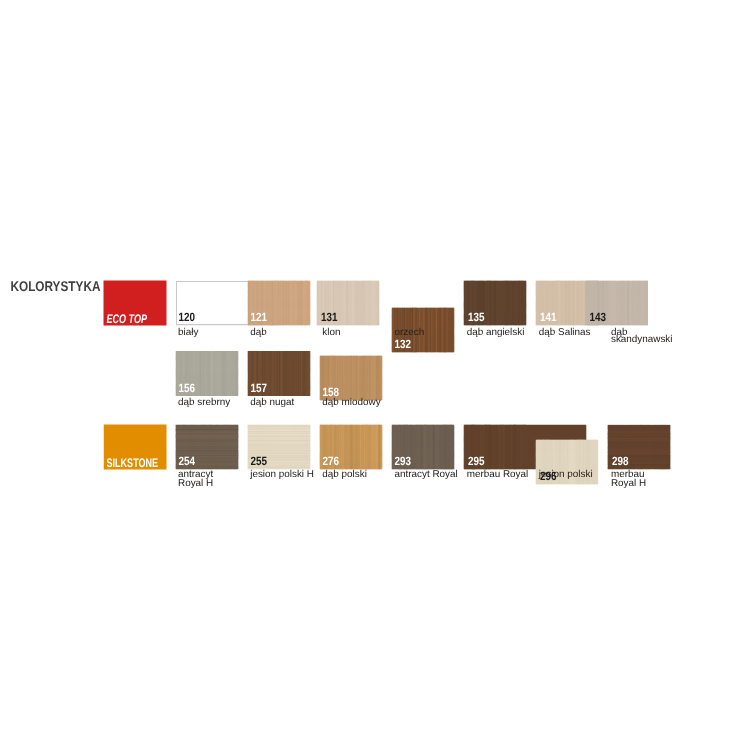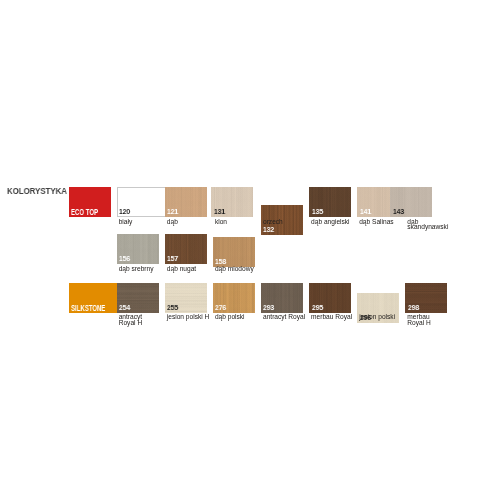--- a/index.html
+++ b/index.html
@@ -32,21 +32,21 @@
 
   .lab{position:absolute;font-size:6.6px;color:#23201e;line-height:5.5px;
        white-space:nowrap;-webkit-font-smoothing:auto;}
 </style>
 </head>
 <body>
 
 <div class="page">
   <div class="title">KOLORYSTYKA</div>
   <div id="board">
-      <div class="brandblk" style="left: 69px; top: 187.2px; background: rgb(209, 30, 30);">
+      <div class="brandblk" style="left: 69px; top: 187.2px; background: rgb(209, 30, 30); font-style: italic;">
         <div class="bl">ECO TOP</div>
       </div>
       <div class="sw" style="left: 116.6px; top: 187.2px; padding-left: 24px;">
         <div class="tex" style="background: rgb(255, 255, 255); box-shadow: rgb(201, 201, 201) 0px 0px 0px 1px inset;"></div>
         <div class="num d">120</div>
       </div>
       <div class="lab" style="left: 118.7px; top: 218.9px;">biały</div>
       <div class="sw" style="left: 164.7px; top: 187.2px;">
         <div class="tex" style="background: linear-gradient(90deg, rgba(197, 159, 122, 0) 0px, rgba(197, 159, 122, 0.663) 0.8px, rgba(197, 159, 122, 0) 1.6px, rgba(208, 168, 129, 0) 1.6px, rgba(208, 168, 129, 0.65) 2.65px, rgba(208, 168, 129, 0) 3.7px, rgba(204, 164, 126, 0) 3.7px, rgba(204, 164, 126, 0.647) 4.71px, rgba(204, 164, 126, 0) 5.72px, rgba(200, 161, 124, 0) 5.72px, rgba(200, 161, 124, 0.514) 6.71px, rgba(200, 161, 124, 0) 7.71px, rgba(206, 166, 128, 0) 7.71px, rgba(206, 166, 128, 0.345) 8.34px, rgba(206, 166, 128, 0) 8.96px, rgba(204, 164, 127, 0) 8.96px, rgba(204, 164, 127, 0.72) 9.58px, rgba(204, 164, 127, 0) 10.21px, rgba(208, 168, 129, 0) 10.21px, rgba(208, 168, 129, 0.557) 11.26px, rgba(208, 168, 129, 0) 12.32px, rgba(201, 162, 125, 0) 12.32px, rgba(201, 162, 125, 0.475) 13.18px, rgba(201, 162, 125, 0) 14.05px, rgba(204, 164, 126, 0) 14.05px, rgba(204, 164, 126, 0.482) 14.94px, rgba(204, 164, 126, 0) 15.84px, rgba(196, 158, 122, 0) 15.84px, rgba(196, 158, 122, 0.71) 16.53px, rgba(196, 158, 122, 0) 17.22px, rgba(206, 166, 128, 0) 17.22px, rgba(206, 166, 128, 0.66) 17.69px, rgba(206, 166, 128, 0) 18.16px, rgba(206, 166, 128, 0) 18.16px, rgba(206, 166, 128, 0.73) 19.16px, rgba(206, 166, 128, 0) 20.16px, rgba(201, 162, 125, 0) 20.16px, rgba(201, 162, 125, 0.675) 20.8px, rgba(201, 162, 125, 0) 21.44px, rgba(204, 164, 126, 0) 21.44px, rgba(204, 164, 126, 0.79) 22.42px, rgba(204, 164, 126, 0) 23.4px, rgba(197, 158, 122, 0) 23.4px, rgba(197, 158, 122, 0.76) 24.02px, rgba(197, 158, 122, 0) 24.64px, rgba(197, 159, 122, 0) 24.64px, rgba(197, 159, 122, 0.61) 25.68px, rgba(197, 159, 122, 0) 26.73px, rgba(204, 164, 126, 0) 26.73px, rgba(204, 164, 126, 0.25) 27.49px, rgba(204, 164, 126, 0) 28.24px, rgba(212, 171, 131, 0) 28.24px, rgba(212, 171, 131, 0.71) 28.66px, rgba(212, 171, 131, 0) 29.08px, rgba(209, 168, 129, 0) 29.08px, rgba(209, 168, 129, 0.796) 29.55px, rgba(209, 168, 129, 0) 30.01px, rgba(200, 161, 124, 0) 30.01px, rgba(200, 161, 124, 0.54) 30.57px, rgba(200, 161, 124, 0) 31.12px, rgba(208, 167, 129, 0) 31.12px, rgba(208, 167, 129, 0.518) 32.15px, rgba(208, 167, 129, 0) 33.18px, rgba(194, 156, 120, 0) 33.18px, rgba(194, 156, 120, 0.41) 34.02px, rgba(194, 156, 120, 0) 34.85px, rgba(201, 162, 125, 0) 34.85px, rgba(201, 162, 125, 0.753) 35.94px, rgba(201, 162, 125, 0) 37.03px, rgba(216, 174, 134, 0) 37.03px, rgba(216, 174, 134, 0.447) 37.66px, rgba(216, 174, 134, 0) 38.29px, rgba(211, 170, 131, 0) 38.29px, rgba(211, 170, 131, 0.675) 39.16px, rgba(211, 170, 131, 0) 40.02px, rgba(207, 167, 128, 0) 40.02px, rgba(207, 167, 128, 0.243) 40.95px, rgba(207, 167, 128, 0) 41.88px, rgba(199, 160, 123, 0) 41.88px, rgba(199, 160, 123, 0.518) 41.94px, rgba(199, 160, 123, 0) 42px), linear-gradient(90deg, rgba(199, 160, 123, 0) 0px, rgba(199, 160, 123, 0.627) 2.75px, rgba(199, 160, 123, 0) 5.5px, rgba(197, 159, 122, 0) 5.5px, rgba(197, 159, 122, 0.424) 6.72px, rgba(197, 159, 122, 0) 7.94px, rgba(194, 156, 120, 0) 7.94px, rgba(194, 156, 120, 0.545) 9.56px, rgba(194, 156, 120, 0) 11.17px, rgba(205, 165, 127, 0) 11.17px, rgba(205, 165, 127, 0.537) 13.73px, rgba(205, 165, 127, 0) 16.28px, rgba(205, 165, 127, 0) 16.28px, rgba(205, 165, 127, 0.48) 18.99px, rgba(205, 165, 127, 0) 21.7px, rgba(209, 168, 129, 0) 21.7px, rgba(209, 168, 129, 0.36) 24.24px, rgba(209, 168, 129, 0) 26.78px, rgba(192, 154, 119, 0) 26.78px, rgba(192, 154, 119, 0.25) 28px, rgba(192, 154, 119, 0) 29.22px, rgba(211, 170, 131, 0) 29.22px, rgba(211, 170, 131, 0.435) 31.62px, rgba(211, 170, 131, 0) 34.02px, rgba(191, 154, 118, 0) 34.02px, rgba(191, 154, 118, 0.24) 35.7px, rgba(191, 154, 118, 0) 37.38px, rgba(203, 163, 126, 0) 37.38px, rgba(203, 163, 126, 0.608) 39.32px, rgba(203, 163, 126, 0) 41.26px, rgba(210, 169, 130, 0) 41.26px, rgba(210, 169, 130, 0.33) 41.63px, rgba(210, 169, 130, 0) 42px), linear-gradient(90deg, rgba(206, 166, 128, 0) 0px, rgba(206, 166, 128, 0.33) 5.74px, rgba(206, 166, 128, 0) 11.48px, rgba(202, 163, 125, 0) 11.48px, rgba(202, 163, 125, 0.49) 18.28px, rgba(202, 163, 125, 0) 25.08px, rgba(207, 166, 128, 0) 25.08px, rgba(207, 166, 128, 0.31) 29.85px, rgba(207, 166, 128, 0) 34.62px, rgba(209, 168, 130, 0) 34.62px, rgba(209, 168, 130, 0.216) 38.31px, rgba(209, 168, 130, 0) 42px), linear-gradient(rgba(203, 163, 126, 0) 0px, rgba(203, 163, 126, 0.427) 2.63px, rgba(203, 163, 126, 0) 5.26px, rgba(205, 165, 127, 0) 5.26px, rgba(205, 165, 127, 0.416) 7.62px, rgba(205, 165, 127, 0) 9.99px, rgba(208, 167, 129, 0) 9.99px, rgba(208, 167, 129, 0.49) 12.27px, rgba(208, 167, 129, 0) 14.55px, rgba(205, 165, 127, 0) 14.55px, rgba(205, 165, 127, 0.17) 16.75px, rgba(205, 165, 127, 0) 18.96px, rgba(209, 168, 130, 0) 18.96px, rgba(209, 168, 130, 0.373) 20.53px, rgba(209, 168, 130, 0) 22.11px, rgba(201, 162, 125, 0) 22.11px, rgba(201, 162, 125, 0.384) 26.05px, rgba(201, 162, 125, 0) 30px), linear-gradient(rgba(208, 167, 129, 0) 0px, rgba(208, 167, 129, 0.153) 4.65px, rgba(208, 167, 129, 0) 9.31px, rgba(201, 161, 124, 0) 9.31px, rgba(201, 161, 124, 0.447) 16.06px, rgba(201, 161, 124, 0) 22.82px, rgba(201, 161, 124, 0) 22.82px, rgba(201, 161, 124, 0.17) 26.41px, rgba(201, 161, 124, 0) 30px), linear-gradient(rgb(205, 165, 127), rgb(205, 165, 127));"></div>
         <div class="num w">121</div>
@@ -88,21 +88,21 @@
       <div class="sw" style="left: 164.7px; top: 234.2px;">
         <div class="tex" style="background: linear-gradient(90deg, rgba(106, 72, 46, 0) 0px, rgba(106, 72, 46, 0.39) 1.02px, rgba(106, 72, 46, 0) 2.05px, rgba(102, 69, 44, 0) 2.05px, rgba(102, 69, 44, 0.745) 3.09px, rgba(102, 69, 44, 0) 4.13px, rgba(125, 84, 54, 0) 4.13px, rgba(125, 84, 54, 0.745) 4.95px, rgba(125, 84, 54, 0) 5.77px, rgba(97, 66, 42, 0) 5.77px, rgba(97, 66, 42, 0.475) 6.67px, rgba(97, 66, 42, 0) 7.56px, rgba(115, 78, 50, 0) 7.56px, rgba(115, 78, 50, 0.384) 8.39px, rgba(115, 78, 50, 0) 9.22px, rgba(100, 67, 43, 0) 9.22px, rgba(100, 67, 43, 0.725) 9.93px, rgba(100, 67, 43, 0) 10.64px, rgba(98, 66, 42, 0) 10.64px, rgba(98, 66, 42, 0.365) 11.19px, rgba(98, 66, 42, 0) 11.73px, rgba(105, 71, 45, 0) 11.73px, rgba(105, 71, 45, 0.65) 12.16px, rgba(105, 71, 45, 0) 12.58px, rgba(99, 67, 43, 0) 12.58px, rgba(99, 67, 43, 0.275) 13.41px, rgba(99, 67, 43, 0) 14.23px, rgba(98, 67, 43, 0) 14.23px, rgba(98, 67, 43, 0.306) 15.32px, rgba(98, 67, 43, 0) 16.42px, rgba(116, 78, 50, 0) 16.42px, rgba(116, 78, 50, 0.576) 17.48px, rgba(116, 78, 50, 0) 18.54px, rgba(106, 71, 46, 0) 18.54px, rgba(106, 71, 46, 0.35) 19.05px, rgba(106, 71, 46, 0) 19.57px, rgba(99, 67, 43, 0) 19.57px, rgba(99, 67, 43, 0.682) 20.13px, rgba(99, 67, 43, 0) 20.7px, rgba(99, 67, 43, 0) 20.7px, rgba(99, 67, 43, 0.784) 21.31px, rgba(99, 67, 43, 0) 21.91px, rgba(126, 85, 54, 0) 21.91px, rgba(126, 85, 54, 0.624) 22.73px, rgba(126, 85, 54, 0) 23.55px, rgba(102, 69, 44, 0) 23.55px, rgba(102, 69, 44, 0.737) 24.19px, rgba(102, 69, 44, 0) 24.82px, rgba(105, 71, 45, 0) 24.82px, rgba(105, 71, 45, 0.61) 25.84px, rgba(105, 71, 45, 0) 26.86px, rgba(106, 72, 46, 0) 26.86px, rgba(106, 72, 46, 0.514) 27.7px, rgba(106, 72, 46, 0) 28.54px, rgba(101, 68, 44, 0) 28.54px, rgba(101, 68, 44, 0.34) 29.49px, rgba(101, 68, 44, 0) 30.43px, rgba(109, 74, 47, 0) 30.43px, rgba(109, 74, 47, 0.66) 31.16px, rgba(109, 74, 47, 0) 31.89px, rgba(108, 73, 47, 0) 31.89px, rgba(108, 73, 47, 0.392) 32.35px, rgba(108, 73, 47, 0) 32.81px, rgba(106, 71, 46, 0) 32.81px, rgba(106, 71, 46, 0.557) 33.59px, rgba(106, 71, 46, 0) 34.37px, rgba(118, 80, 51, 0) 34.37px, rgba(118, 80, 51, 0.51) 34.84px, rgba(118, 80, 51, 0) 35.31px, rgba(122, 82, 53, 0) 35.31px, rgba(122, 82, 53, 0.706) 36.07px, rgba(122, 82, 53, 0) 36.82px, rgba(101, 68, 44, 0) 36.82px, rgba(101, 68, 44, 0.69) 37.84px, rgba(101, 68, 44, 0) 38.87px, rgba(117, 79, 51, 0) 38.87px, rgba(117, 79, 51, 0.353) 39.78px, rgba(117, 79, 51, 0) 40.68px, rgba(119, 80, 51, 0) 40.68px, rgba(119, 80, 51, 0.396) 41.34px, rgba(119, 80, 51, 0) 42px), linear-gradient(90deg, rgba(115, 78, 50, 0) 0px, rgba(115, 78, 50, 0.596) 2.55px, rgba(115, 78, 50, 0) 5.11px, rgba(119, 80, 52, 0) 5.11px, rgba(119, 80, 52, 0.576) 7.85px, rgba(119, 80, 52, 0) 10.6px, rgba(120, 81, 52, 0) 10.6px, rgba(120, 81, 52, 0.21) 13.05px, rgba(120, 81, 52, 0) 15.5px, rgba(121, 82, 52, 0) 15.5px, rgba(121, 82, 52, 0.54) 16.66px, rgba(121, 82, 52, 0) 17.82px, rgba(119, 80, 51, 0) 17.82px, rgba(119, 80, 51, 0.36) 20.7px, rgba(119, 80, 51, 0) 23.58px, rgba(103, 70, 45, 0) 23.58px, rgba(103, 70, 45, 0.337) 24.69px, rgba(103, 70, 45, 0) 25.8px, rgba(104, 70, 45, 0) 25.8px, rgba(104, 70, 45, 0.286) 27.47px, rgba(104, 70, 45, 0) 29.14px, rgba(105, 71, 45, 0) 29.14px, rgba(105, 71, 45, 0.537) 30.71px, rgba(105, 71, 45, 0) 32.28px, rgba(106, 72, 46, 0) 32.28px, rgba(106, 72, 46, 0.333) 34.49px, rgba(106, 72, 46, 0) 36.69px, rgba(108, 73, 47, 0) 36.69px, rgba(108, 73, 47, 0.24) 38.78px, rgba(108, 73, 47, 0) 40.87px, rgba(122, 82, 53, 0) 40.87px, rgba(122, 82, 53, 0.255) 41.44px, rgba(122, 82, 53, 0) 42px), linear-gradient(90deg, rgba(105, 71, 45, 0) 0px, rgba(105, 71, 45, 0.51) 6.47px, rgba(105, 71, 45, 0) 12.94px, rgba(106, 71, 46, 0) 12.94px, rgba(106, 71, 46, 0.608) 16.68px, rgba(106, 71, 46, 0) 20.42px, rgba(105, 71, 45, 0) 20.42px, rgba(105, 71, 45, 0.424) 25.46px, rgba(105, 71, 45, 0) 30.5px, rgba(105, 71, 45, 0) 30.5px, rgba(105, 71, 45, 0.61) 35.88px, rgba(105, 71, 45, 0) 41.26px, rgba(118, 79, 51, 0) 41.26px, rgba(118, 79, 51, 0.52) 41.63px, rgba(118, 79, 51, 0) 42px), linear-gradient(rgba(110, 75, 48, 0) 0px, rgba(110, 75, 48, 0.416) 2.98px, rgba(110, 75, 48, 0) 5.96px, rgba(114, 77, 49, 0) 5.96px, rgba(114, 77, 49, 0.192) 8.08px, rgba(114, 77, 49, 0) 10.2px, rgba(112, 76, 49, 0) 10.2px, rgba(112, 76, 49, 0.38) 12.5px, rgba(112, 76, 49, 0) 14.81px, rgba(114, 77, 49, 0) 14.81px, rgba(114, 77, 49, 0.157) 18.6px, rgba(114, 77, 49, 0) 22.4px, rgba(108, 73, 47, 0) 22.4px, rgba(108, 73, 47, 0.286) 24.75px, rgba(108, 73, 47, 0) 27.09px, rgba(107, 73, 46, 0) 27.09px, rgba(107, 73, 46, 0.23) 28.55px, rgba(107, 73, 46, 0) 30px), linear-gradient(rgba(109, 74, 47, 0) 0px, rgba(109, 74, 47, 0.286) 8.41px, rgba(109, 74, 47, 0) 16.81px, rgba(114, 77, 49, 0) 16.81px, rgba(114, 77, 49, 0.467) 23.41px, rgba(114, 77, 49, 0) 30px), linear-gradient(rgb(111, 75, 48), rgb(111, 75, 48));"></div>
         <div class="num w">157</div>
       </div>
       <div class="lab" style="left: 166.8px; top: 265.9px;">dąb nugat</div>
       <div class="sw" style="left: 212.8px; top: 237px;">
         <div class="tex" style="background: linear-gradient(90deg, rgba(189, 145, 97, 0) 0px, rgba(189, 145, 97, 0.31) 0.46px, rgba(189, 145, 97, 0) 0.92px, rgba(181, 138, 93, 0) 0.92px, rgba(181, 138, 93, 0.506) 1.44px, rgba(181, 138, 93, 0) 1.96px, rgba(173, 132, 89, 0) 1.96px, rgba(173, 132, 89, 0.243) 2.75px, rgba(173, 132, 89, 0) 3.54px, rgba(185, 141, 95, 0) 3.54px, rgba(185, 141, 95, 0.73) 4.34px, rgba(185, 141, 95, 0) 5.13px, rgba(173, 132, 89, 0) 5.13px, rgba(173, 132, 89, 0.29) 5.86px, rgba(173, 132, 89, 0) 6.59px, rgba(198, 152, 102, 0) 6.59px, rgba(198, 152, 102, 0.737) 7.26px, rgba(198, 152, 102, 0) 7.93px, rgba(198, 151, 102, 0) 7.93px, rgba(198, 151, 102, 0.306) 8.5px, rgba(198, 151, 102, 0) 9.07px, rgba(179, 137, 92, 0) 9.07px, rgba(179, 137, 92, 0.435) 9.96px, rgba(179, 137, 92, 0) 10.85px, rgba(195, 149, 100, 0) 10.85px, rgba(195, 149, 100, 0.53) 11.43px, rgba(195, 149, 100, 0) 12.01px, rgba(198, 152, 102, 0) 12.01px, rgba(198, 152, 102, 0.325) 12.45px, rgba(198, 152, 102, 0) 12.9px, rgba(193, 148, 99, 0) 12.9px, rgba(193, 148, 99, 0.64) 13.52px, rgba(193, 148, 99, 0) 14.15px, rgba(196, 150, 100, 0) 14.15px, rgba(196, 150, 100, 0.46) 14.75px, rgba(196, 150, 100, 0) 15.34px, rgba(195, 149, 100, 0) 15.34px, rgba(195, 149, 100, 0.59) 16.12px, rgba(195, 149, 100, 0) 16.91px, rgba(180, 138, 92, 0) 16.91px, rgba(180, 138, 92, 0.447) 17.52px, rgba(180, 138, 92, 0) 18.13px, rgba(178, 136, 91, 0) 18.13px, rgba(178, 136, 91, 0.33) 19.18px, rgba(178, 136, 91, 0) 20.24px, rgba(173, 132, 89, 0) 20.24px, rgba(173, 132, 89, 0.655) 21.12px, rgba(173, 132, 89, 0) 22px, rgba(184, 140, 94, 0) 22px, rgba(184, 140, 94, 0.643) 22.63px, rgba(184, 140, 94, 0) 23.26px, rgba(187, 143, 96, 0) 23.26px, rgba(187, 143, 96, 0.443) 23.81px, rgba(187, 143, 96, 0) 24.36px, rgba(172, 132, 88, 0) 24.36px, rgba(172, 132, 88, 0.79) 24.78px, rgba(172, 132, 88, 0) 25.2px, rgba(197, 151, 101, 0) 25.2px, rgba(197, 151, 101, 0.404) 25.94px, rgba(197, 151, 101, 0) 26.68px, rgba(184, 141, 94, 0) 26.68px, rgba(184, 141, 94, 0.286) 27.57px, rgba(184, 141, 94, 0) 28.45px, rgba(177, 136, 91, 0) 28.45px, rgba(177, 136, 91, 0.286) 29.35px, rgba(177, 136, 91, 0) 30.25px, rgba(186, 142, 96, 0) 30.25px, rgba(186, 142, 96, 0.67) 30.94px, rgba(186, 142, 96, 0) 31.62px, rgba(181, 138, 93, 0) 31.62px, rgba(181, 138, 93, 0.467) 32.15px, rgba(181, 138, 93, 0) 32.68px, rgba(180, 137, 92, 0) 32.68px, rgba(180, 137, 92, 0.714) 33.48px, rgba(180, 137, 92, 0) 34.27px, rgba(199, 152, 102, 0) 34.27px, rgba(199, 152, 102, 0.318) 35.09px, rgba(199, 152, 102, 0) 35.9px, rgba(201, 154, 103, 0) 35.9px, rgba(201, 154, 103, 0.655) 36.88px, rgba(201, 154, 103, 0) 37.86px, rgba(175, 134, 90, 0) 37.86px, rgba(175, 134, 90, 0.357) 38.52px, rgba(175, 134, 90, 0) 39.18px, rgba(187, 143, 96, 0) 39.18px, rgba(187, 143, 96, 0.584) 40.24px, rgba(187, 143, 96, 0) 41.3px, rgba(192, 147, 99, 0) 41.3px, rgba(192, 147, 99, 0.247) 41.65px, rgba(192, 147, 99, 0) 42px), linear-gradient(90deg, rgba(177, 135, 91, 0) 0px, rgba(177, 135, 91, 0.616) 2.03px, rgba(177, 135, 91, 0) 4.07px, rgba(188, 144, 97, 0) 4.07px, rgba(188, 144, 97, 0.22) 5.22px, rgba(188, 144, 97, 0) 6.37px, rgba(188, 144, 97, 0) 6.37px, rgba(188, 144, 97, 0.663) 9.21px, rgba(188, 144, 97, 0) 12.05px, rgba(181, 139, 93, 0) 12.05px, rgba(181, 139, 93, 0.56) 14.55px, rgba(181, 139, 93, 0) 17.06px, rgba(194, 149, 100, 0) 17.06px, rgba(194, 149, 100, 0.255) 18.45px, rgba(194, 149, 100, 0) 19.84px, rgba(199, 152, 102, 0) 19.84px, rgba(199, 152, 102, 0.537) 21.1px, rgba(199, 152, 102, 0) 22.37px, rgba(192, 147, 98, 0) 22.37px, rgba(192, 147, 98, 0.255) 24.78px, rgba(192, 147, 98, 0) 27.19px, rgba(180, 137, 92, 0) 27.19px, rgba(180, 137, 92, 0.443) 29.55px, rgba(180, 137, 92, 0) 31.9px, rgba(192, 147, 99, 0) 31.9px, rgba(192, 147, 99, 0.525) 34.21px, rgba(192, 147, 99, 0) 36.52px, rgba(172, 132, 88, 0) 36.52px, rgba(172, 132, 88, 0.4) 38.26px, rgba(172, 132, 88, 0) 39.99px, rgba(198, 152, 102, 0) 39.99px, rgba(198, 152, 102, 0.22) 40.99px, rgba(198, 152, 102, 0) 42px), linear-gradient(90deg, rgba(176, 135, 91, 0) 0px, rgba(176, 135, 91, 0.416) 7.35px, rgba(176, 135, 91, 0) 14.7px, rgba(195, 149, 100, 0) 14.7px, rgba(195, 149, 100, 0.27) 21.41px, rgba(195, 149, 100, 0) 28.12px, rgba(194, 148, 100, 0) 28.12px, rgba(194, 148, 100, 0.392) 32.81px, rgba(194, 148, 100, 0) 37.49px, rgba(182, 139, 93, 0) 37.49px, rgba(182, 139, 93, 0.47) 39.75px, rgba(182, 139, 93, 0) 42px), linear-gradient(rgba(187, 143, 96, 0) 0px, rgba(187, 143, 96, 0.267) 4.34px, rgba(187, 143, 96, 0) 8.68px, rgba(184, 141, 94, 0) 8.68px, rgba(184, 141, 94, 0.157) 10.77px, rgba(184, 141, 94, 0) 12.85px, rgba(192, 147, 99, 0) 12.85px, rgba(192, 147, 99, 0.408) 16.98px, rgba(192, 147, 99, 0) 21.11px, rgba(183, 140, 94, 0) 21.11px, rgba(183, 140, 94, 0.21) 22.98px, rgba(183, 140, 94, 0) 24.85px, rgba(188, 144, 96, 0) 24.85px, rgba(188, 144, 96, 0.3) 26.54px, rgba(188, 144, 96, 0) 28.22px, rgba(183, 140, 94, 0) 28.22px, rgba(183, 140, 94, 0.263) 29.11px, rgba(183, 140, 94, 0) 30px), linear-gradient(rgba(188, 144, 96, 0) 0px, rgba(188, 144, 96, 0.26) 7.89px, rgba(188, 144, 96, 0) 15.78px, rgba(187, 143, 96, 0) 15.78px, rgba(187, 143, 96, 0.294) 20.93px, rgba(187, 143, 96, 0) 26.09px, rgba(187, 143, 96, 0) 26.09px, rgba(187, 143, 96, 0.357) 28.05px, rgba(187, 143, 96, 0) 30px), linear-gradient(rgb(187, 143, 96), rgb(187, 143, 96));"></div>
         <div class="num w">158</div>
       </div>
       <div class="lab" style="left: 214.9px; top: 265.9px;">dąb miodowy</div>
-      <div class="brandblk" style="left: 69px; top: 282.6px; background: rgb(226, 140, 0); padding-left: 10px;">
+      <div class="brandblk" style="left: 69px; top: 282.6px; background: rgb(226, 140, 0);">
         <div class="bl">SILKSTONE</div>
       </div>
       <div class="sw" style="left: 116.6px; top: 282.6px;">
         <div class="tex" style="background: linear-gradient(rgba(122, 104, 86, 0) 0px, rgba(122, 104, 86, 0.255) 0.78px, rgba(122, 104, 86, 0) 1.56px, rgba(116, 99, 82, 0) 1.56px, rgba(116, 99, 82, 0.337) 2.25px, rgba(116, 99, 82, 0) 2.94px, rgba(94, 80, 66, 0) 2.94px, rgba(94, 80, 66, 0.765) 3.29px, rgba(94, 80, 66, 0) 3.65px, rgba(96, 82, 68, 0) 3.65px, rgba(96, 82, 68, 0.482) 4.22px, rgba(96, 82, 68, 0) 4.8px, rgba(120, 102, 85, 0) 4.8px, rgba(120, 102, 85, 0.4) 5.16px, rgba(120, 102, 85, 0) 5.52px, rgba(102, 87, 72, 0) 5.52px, rgba(102, 87, 72, 0.59) 5.83px, rgba(102, 87, 72, 0) 6.14px, rgba(112, 95, 79, 0) 6.14px, rgba(112, 95, 79, 0.333) 6.93px, rgba(112, 95, 79, 0) 7.73px, rgba(110, 94, 78, 0) 7.73px, rgba(110, 94, 78, 0.43) 8.11px, rgba(110, 94, 78, 0) 8.49px, rgba(115, 98, 81, 0) 8.49px, rgba(115, 98, 81, 0.33) 8.98px, rgba(115, 98, 81, 0) 9.47px, rgba(105, 90, 74, 0) 9.47px, rgba(105, 90, 74, 0.28) 9.92px, rgba(105, 90, 74, 0) 10.38px, rgba(103, 88, 73, 0) 10.38px, rgba(103, 88, 73, 0.52) 11.03px, rgba(103, 88, 73, 0) 11.67px, rgba(119, 101, 84, 0) 11.67px, rgba(119, 101, 84, 0.4) 12.38px, rgba(119, 101, 84, 0) 13.08px, rgba(123, 105, 87, 0) 13.08px, rgba(123, 105, 87, 0.48) 13.87px, rgba(123, 105, 87, 0) 14.66px, rgba(116, 99, 82, 0) 14.66px, rgba(116, 99, 82, 0.27) 15.32px, rgba(116, 99, 82, 0) 15.99px, rgba(126, 108, 89, 0) 15.99px, rgba(126, 108, 89, 0.44) 16.4px, rgba(126, 108, 89, 0) 16.81px, rgba(104, 88, 73, 0) 16.81px, rgba(104, 88, 73, 0.75) 17.49px, rgba(104, 88, 73, 0) 18.16px, rgba(114, 97, 80, 0) 18.16px, rgba(114, 97, 80, 0.63) 18.7px, rgba(114, 97, 80, 0) 19.24px, rgba(119, 101, 84, 0) 19.24px, rgba(119, 101, 84, 0.72) 19.83px, rgba(119, 101, 84, 0) 20.41px, rgba(97, 83, 69, 0) 20.41px, rgba(97, 83, 69, 0.61) 20.85px, rgba(97, 83, 69, 0) 21.29px, rgba(98, 84, 69, 0) 21.29px, rgba(98, 84, 69, 0.447) 21.71px, rgba(98, 84, 69, 0) 22.13px, rgba(108, 93, 77, 0) 22.13px, rgba(108, 93, 77, 0.698) 22.74px, rgba(108, 93, 77, 0) 23.35px, rgba(110, 94, 78, 0) 23.35px, rgba(110, 94, 78, 0.46) 23.83px, rgba(110, 94, 78, 0) 24.3px, rgba(92, 78, 65, 0) 24.3px, rgba(92, 78, 65, 0.318) 25.05px, rgba(92, 78, 65, 0) 25.8px, rgba(114, 97, 81, 0) 25.8px, rgba(114, 97, 81, 0.533) 26.37px, rgba(114, 97, 81, 0) 26.94px, rgba(108, 92, 76, 0) 26.94px, rgba(108, 92, 76, 0.318) 27.63px, rgba(108, 92, 76, 0) 28.31px, rgba(109, 93, 77, 0) 28.31px, rgba(109, 93, 77, 0.635) 28.9px, rgba(109, 93, 77, 0) 29.5px, rgba(114, 98, 81, 0) 29.5px, rgba(114, 98, 81, 0.337) 29.75px, rgba(114, 98, 81, 0) 30px), linear-gradient(rgba(102, 87, 72, 0) 0px, rgba(102, 87, 72, 0.69) 0.94px, rgba(102, 87, 72, 0) 1.89px, rgba(120, 102, 85, 0) 1.89px, rgba(120, 102, 85, 0.47) 4.03px, rgba(120, 102, 85, 0) 6.17px, rgba(120, 103, 85, 0) 6.17px, rgba(120, 103, 85, 0.643) 7.98px, rgba(120, 103, 85, 0) 9.78px, rgba(108, 92, 76, 0) 9.78px, rgba(108, 92, 76, 0.46) 10.91px, rgba(108, 92, 76, 0) 12.03px, rgba(115, 98, 81, 0) 12.03px, rgba(115, 98, 81, 0.31) 12.87px, rgba(115, 98, 81, 0) 13.71px, rgba(105, 90, 74, 0) 13.71px, rgba(105, 90, 74, 0.553) 15.05px, rgba(105, 90, 74, 0) 16.39px, rgba(97, 83, 69, 0) 16.39px, rgba(97, 83, 69, 0.275) 18.42px, rgba(97, 83, 69, 0) 20.44px, rgba(120, 103, 85, 0) 20.44px, rgba(120, 103, 85, 0.467) 21.38px, rgba(120, 103, 85, 0) 22.32px, rgba(111, 95, 79, 0) 22.32px, rgba(111, 95, 79, 0.4) 23.3px, rgba(111, 95, 79, 0) 24.28px, rgba(118, 101, 83, 0) 24.28px, rgba(118, 101, 83, 0.227) 25.49px, rgba(118, 101, 83, 0) 26.7px, rgba(101, 86, 71, 0) 26.7px, rgba(101, 86, 71, 0.36) 28.35px, rgba(101, 86, 71, 0) 30px), linear-gradient(rgba(102, 87, 72, 0) 0px, rgba(102, 87, 72, 0.56) 2.53px, rgba(102, 87, 72, 0) 5.06px, rgba(110, 94, 78, 0) 5.06px, rgba(110, 94, 78, 0.51) 7.89px, rgba(110, 94, 78, 0) 10.72px, rgba(103, 88, 73, 0) 10.72px, rgba(103, 88, 73, 0.282) 13.61px, rgba(103, 88, 73, 0) 16.49px, rgba(106, 91, 75, 0) 16.49px, rgba(106, 91, 75, 0.6) 20.36px, rgba(106, 91, 75, 0) 24.22px, rgba(110, 94, 78, 0) 24.22px, rgba(110, 94, 78, 0.37) 27.11px, rgba(110, 94, 78, 0) 30px), linear-gradient(90deg, rgba(112, 95, 79, 0) 0px, rgba(112, 95, 79, 0.267) 1.86px, rgba(112, 95, 79, 0) 3.72px, rgba(110, 94, 78, 0) 3.72px, rgba(110, 94, 78, 0.498) 5.42px, rgba(110, 94, 78, 0) 7.12px, rgba(104, 89, 74, 0) 7.12px, rgba(104, 89, 74, 0.32) 11.48px, rgba(104, 89, 74, 0) 15.84px, rgba(108, 92, 76, 0) 15.84px, rgba(108, 92, 76, 0.26) 18.44px, rgba(108, 92, 76, 0) 21.04px, rgba(107, 91, 76, 0) 21.04px, rgba(107, 91, 76, 0.49) 23.41px, rgba(107, 91, 76, 0) 25.78px, rgba(109, 93, 77, 0) 25.78px, rgba(109, 93, 77, 0.47) 27.74px, rgba(109, 93, 77, 0) 29.7px, rgba(113, 97, 80, 0) 29.7px, rgba(113, 97, 80, 0.267) 34.01px, rgba(113, 97, 80, 0) 38.32px, rgba(113, 96, 80, 0) 38.32px, rgba(113, 96, 80, 0.424) 40.16px, rgba(113, 96, 80, 0) 42px), linear-gradient(90deg, rgba(112, 96, 79, 0) 0px, rgba(112, 96, 79, 0.243) 6.48px, rgba(112, 96, 79, 0) 12.96px, rgba(113, 96, 80, 0) 12.96px, rgba(113, 96, 80, 0.318) 18.98px, rgba(113, 96, 80, 0) 25px, rgba(112, 96, 79, 0) 25px, rgba(112, 96, 79, 0.24) 33.5px, rgba(112, 96, 79, 0) 42px), linear-gradient(rgb(109, 93, 77), rgb(109, 93, 77));"></div>
         <div class="num w">254</div>
       </div>
       <div class="lab" style="left: 118.7px; top: 314.3px;">
         <div>antracyt</div>
         <div>Royal H</div>
       </div>
@@ -114,21 +114,21 @@
       <div class="sw" style="left: 212.8px; top: 282.6px;">
         <div class="tex" style="background: linear-gradient(90deg, rgba(213, 160, 93, 0) 0px, rgba(213, 160, 93, 0.694) 1.08px, rgba(213, 160, 93, 0) 2.16px, rgba(184, 138, 80, 0) 2.16px, rgba(184, 138, 80, 0.298) 3.08px, rgba(184, 138, 80, 0) 3.99px, rgba(209, 157, 91, 0) 3.99px, rgba(209, 157, 91, 0.243) 4.98px, rgba(209, 157, 91, 0) 5.96px, rgba(198, 149, 86, 0) 5.96px, rgba(198, 149, 86, 0.733) 6.54px, rgba(198, 149, 86, 0) 7.13px, rgba(180, 135, 79, 0) 7.13px, rgba(180, 135, 79, 0.68) 7.69px, rgba(180, 135, 79, 0) 8.25px, rgba(199, 149, 87, 0) 8.25px, rgba(199, 149, 87, 0.48) 8.85px, rgba(199, 149, 87, 0) 9.44px, rgba(178, 134, 78, 0) 9.44px, rgba(178, 134, 78, 0.514) 10.26px, rgba(178, 134, 78, 0) 11.09px, rgba(197, 148, 86, 0) 11.09px, rgba(197, 148, 86, 0.463) 11.9px, rgba(197, 148, 86, 0) 12.71px, rgba(209, 157, 91, 0) 12.71px, rgba(209, 157, 91, 0.506) 13.38px, rgba(209, 157, 91, 0) 14.05px, rgba(215, 161, 94, 0) 14.05px, rgba(215, 161, 94, 0.663) 14.52px, rgba(215, 161, 94, 0) 14.99px, rgba(211, 159, 92, 0) 14.99px, rgba(211, 159, 92, 0.69) 15.78px, rgba(211, 159, 92, 0) 16.57px, rgba(195, 147, 85, 0) 16.57px, rgba(195, 147, 85, 0.7) 17.47px, rgba(195, 147, 85, 0) 18.36px, rgba(199, 150, 87, 0) 18.36px, rgba(199, 150, 87, 0.286) 19.38px, rgba(199, 150, 87, 0) 20.4px, rgba(180, 135, 79, 0) 20.4px, rgba(180, 135, 79, 0.7) 20.95px, rgba(180, 135, 79, 0) 21.51px, rgba(180, 135, 78, 0) 21.51px, rgba(180, 135, 78, 0.318) 22.06px, rgba(180, 135, 78, 0) 22.62px, rgba(201, 151, 88, 0) 22.62px, rgba(201, 151, 88, 0.294) 23.61px, rgba(201, 151, 88, 0) 24.61px, rgba(199, 150, 87, 0) 24.61px, rgba(199, 150, 87, 0.737) 25.53px, rgba(199, 150, 87, 0) 26.45px, rgba(216, 163, 95, 0) 26.45px, rgba(216, 163, 95, 0.494) 27.28px, rgba(216, 163, 95, 0) 28.1px, rgba(202, 152, 88, 0) 28.1px, rgba(202, 152, 88, 0.63) 28.7px, rgba(202, 152, 88, 0) 29.3px, rgba(210, 158, 92, 0) 29.3px, rgba(210, 158, 92, 0.686) 30.01px, rgba(210, 158, 92, 0) 30.73px, rgba(202, 152, 88, 0) 30.73px, rgba(202, 152, 88, 0.753) 31.77px, rgba(202, 152, 88, 0) 32.81px, rgba(191, 143, 83, 0) 32.81px, rgba(191, 143, 83, 0.263) 33.31px, rgba(191, 143, 83, 0) 33.8px, rgba(209, 157, 91, 0) 33.8px, rgba(209, 157, 91, 0.427) 34.83px, rgba(209, 157, 91, 0) 35.86px, rgba(202, 152, 88, 0) 35.86px, rgba(202, 152, 88, 0.298) 36.41px, rgba(202, 152, 88, 0) 36.97px, rgba(214, 161, 93, 0) 36.97px, rgba(214, 161, 93, 0.753) 37.94px, rgba(214, 161, 93, 0) 38.9px, rgba(180, 135, 79, 0) 38.9px, rgba(180, 135, 79, 0.73) 39.87px, rgba(180, 135, 79, 0) 40.83px, rgba(209, 157, 91, 0) 40.83px, rgba(209, 157, 91, 0.34) 41.42px, rgba(209, 157, 91, 0) 42px), linear-gradient(90deg, rgba(184, 138, 80, 0) 0px, rgba(184, 138, 80, 0.486) 1.48px, rgba(184, 138, 80, 0) 2.97px, rgba(182, 137, 79, 0) 2.97px, rgba(182, 137, 79, 0.45) 4.34px, rgba(182, 137, 79, 0) 5.71px, rgba(209, 157, 91, 0) 5.71px, rgba(209, 157, 91, 0.6) 8.52px, rgba(209, 157, 91, 0) 11.33px, rgba(196, 147, 86, 0) 11.33px, rgba(196, 147, 86, 0.32) 13.64px, rgba(196, 147, 86, 0) 15.94px, rgba(193, 145, 84, 0) 15.94px, rgba(193, 145, 84, 0.29) 17.84px, rgba(193, 145, 84, 0) 19.74px, rgba(180, 135, 79, 0) 19.74px, rgba(180, 135, 79, 0.47) 21.09px, rgba(180, 135, 79, 0) 22.44px, rgba(178, 133, 78, 0) 22.44px, rgba(178, 133, 78, 0.357) 25.13px, rgba(178, 133, 78, 0) 27.82px, rgba(202, 152, 88, 0) 27.82px, rgba(202, 152, 88, 0.298) 30.74px, rgba(202, 152, 88, 0) 33.67px, rgba(216, 163, 94, 0) 33.67px, rgba(216, 163, 94, 0.36) 35.96px, rgba(216, 163, 94, 0) 38.25px, rgba(196, 147, 85, 0) 38.25px, rgba(196, 147, 85, 0.282) 39.75px, rgba(196, 147, 85, 0) 41.24px, rgba(212, 159, 93, 0) 41.24px, rgba(212, 159, 93, 0.235) 41.62px, rgba(212, 159, 93, 0) 42px), linear-gradient(90deg, rgba(201, 151, 88, 0) 0px, rgba(201, 151, 88, 0.365) 4.7px, rgba(201, 151, 88, 0) 9.4px, rgba(192, 145, 84, 0) 9.4px, rgba(192, 145, 84, 0.404) 14.05px, rgba(192, 145, 84, 0) 18.71px, rgba(192, 144, 84, 0) 18.71px, rgba(192, 144, 84, 0.243) 22.99px, rgba(192, 144, 84, 0) 27.28px, rgba(194, 146, 85, 0) 27.28px, rgba(194, 146, 85, 0.553) 31.49px, rgba(194, 146, 85, 0) 35.71px, rgba(207, 155, 90, 0) 35.71px, rgba(207, 155, 90, 0.357) 38.85px, rgba(207, 155, 90, 0) 42px), linear-gradient(rgba(203, 152, 88, 0) 0px, rgba(203, 152, 88, 0.263) 1.87px, rgba(203, 152, 88, 0) 3.73px, rgba(195, 147, 85, 0) 3.73px, rgba(195, 147, 85, 0.408) 5.53px, rgba(195, 147, 85, 0) 7.33px, rgba(193, 145, 84, 0) 7.33px, rgba(193, 145, 84, 0.247) 9.18px, rgba(193, 145, 84, 0) 11.03px, rgba(203, 152, 89, 0) 11.03px, rgba(203, 152, 89, 0.392) 13.91px, rgba(203, 152, 89, 0) 16.79px, rgba(195, 147, 85, 0) 16.79px, rgba(195, 147, 85, 0.27) 20.08px, rgba(195, 147, 85, 0) 23.37px, rgba(193, 145, 84, 0) 23.37px, rgba(193, 145, 84, 0.455) 26.69px, rgba(193, 145, 84, 0) 30px), linear-gradient(rgba(202, 152, 88, 0) 0px, rgba(202, 152, 88, 0.455) 7.47px, rgba(202, 152, 88, 0) 14.94px, rgba(202, 152, 88, 0) 14.94px, rgba(202, 152, 88, 0.443) 22.13px, rgba(202, 152, 88, 0) 29.33px, rgba(194, 146, 85, 0) 29.33px, rgba(194, 146, 85, 0.18) 29.66px, rgba(194, 146, 85, 0) 30px), linear-gradient(rgb(197, 148, 86), rgb(197, 148, 86));"></div>
         <div class="num w">276</div>
       </div>
       <div class="lab" style="left: 214.9px; top: 314.3px;">dąb polski</div>
       <div class="sw" style="left: 260.9px; top: 282.6px;">
         <div class="tex" style="background: linear-gradient(90deg, rgba(107, 93, 79, 0) 0px, rgba(107, 93, 79, 0.357) 0.94px, rgba(107, 93, 79, 0) 1.89px, rgba(105, 92, 78, 0) 1.89px, rgba(105, 92, 78, 0.31) 2.32px, rgba(105, 92, 78, 0) 2.75px, rgba(107, 94, 80, 0) 2.75px, rgba(107, 94, 80, 0.255) 3.47px, rgba(107, 94, 80, 0) 4.19px, rgba(114, 99, 85, 0) 4.19px, rgba(114, 99, 85, 0.518) 5.25px, rgba(114, 99, 85, 0) 6.32px, rgba(111, 97, 82, 0) 6.32px, rgba(111, 97, 82, 0.275) 6.97px, rgba(111, 97, 82, 0) 7.62px, rgba(104, 91, 77, 0) 7.62px, rgba(104, 91, 77, 0.706) 8.56px, rgba(104, 91, 77, 0) 9.49px, rgba(107, 93, 80, 0) 9.49px, rgba(107, 93, 80, 0.72) 10.54px, rgba(107, 93, 80, 0) 11.59px, rgba(106, 92, 79, 0) 11.59px, rgba(106, 92, 79, 0.52) 12.25px, rgba(106, 92, 79, 0) 12.9px, rgba(102, 89, 76, 0) 12.9px, rgba(102, 89, 76, 0.455) 13.46px, rgba(102, 89, 76, 0) 14.02px, rgba(102, 89, 76, 0) 14.02px, rgba(102, 89, 76, 0.31) 14.86px, rgba(102, 89, 76, 0) 15.7px, rgba(110, 96, 82, 0) 15.7px, rgba(110, 96, 82, 0.765) 16.59px, rgba(110, 96, 82, 0) 17.48px, rgba(115, 100, 85, 0) 17.48px, rgba(115, 100, 85, 0.643) 18.24px, rgba(115, 100, 85, 0) 18.99px, rgba(104, 91, 77, 0) 18.99px, rgba(104, 91, 77, 0.68) 20.03px, rgba(104, 91, 77, 0) 21.06px, rgba(115, 100, 86, 0) 21.06px, rgba(115, 100, 86, 0.773) 22.01px, rgba(115, 100, 86, 0) 22.96px, rgba(109, 95, 81, 0) 22.96px, rgba(109, 95, 81, 0.706) 23.87px, rgba(109, 95, 81, 0) 24.78px, rgba(109, 95, 81, 0) 24.78px, rgba(109, 95, 81, 0.36) 25.36px, rgba(109, 95, 81, 0) 25.94px, rgba(114, 99, 85, 0) 25.94px, rgba(114, 99, 85, 0.47) 26.46px, rgba(114, 99, 85, 0) 26.99px, rgba(102, 89, 76, 0) 26.99px, rgba(102, 89, 76, 0.776) 27.99px, rgba(102, 89, 76, 0) 28.98px, rgba(112, 98, 83, 0) 28.98px, rgba(112, 98, 83, 0.298) 29.49px, rgba(112, 98, 83, 0) 30px, rgba(112, 98, 83, 0) 30px, rgba(112, 98, 83, 0.553) 30.92px, rgba(112, 98, 83, 0) 31.83px, rgba(103, 89, 76, 0) 31.83px, rgba(103, 89, 76, 0.49) 32.39px, rgba(103, 89, 76, 0) 32.96px, rgba(107, 93, 80, 0) 32.96px, rgba(107, 93, 80, 0.62) 33.57px, rgba(107, 93, 80, 0) 34.18px, rgba(108, 94, 80, 0) 34.18px, rgba(108, 94, 80, 0.64) 34.9px, rgba(108, 94, 80, 0) 35.61px, rgba(104, 91, 77, 0) 35.61px, rgba(104, 91, 77, 0.675) 36.54px, rgba(104, 91, 77, 0) 37.46px, rgba(102, 89, 76, 0) 37.46px, rgba(102, 89, 76, 0.573) 38.55px, rgba(102, 89, 76, 0) 39.64px, rgba(102, 89, 76, 0) 39.64px, rgba(102, 89, 76, 0.357) 40.53px, rgba(102, 89, 76, 0) 41.42px, rgba(113, 99, 84, 0) 41.42px, rgba(113, 99, 84, 0.663) 41.71px, rgba(113, 99, 84, 0) 42px), linear-gradient(90deg, rgba(113, 99, 84, 0) 0px, rgba(113, 99, 84, 0.318) 2.07px, rgba(113, 99, 84, 0) 4.13px, rgba(101, 88, 75, 0) 4.13px, rgba(101, 88, 75, 0.298) 6.05px, rgba(101, 88, 75, 0) 7.98px, rgba(109, 95, 81, 0) 7.98px, rgba(109, 95, 81, 0.573) 9.72px, rgba(109, 95, 81, 0) 11.46px, rgba(101, 88, 75, 0) 11.46px, rgba(101, 88, 75, 0.337) 13.11px, rgba(101, 88, 75, 0) 14.76px, rgba(105, 92, 78, 0) 14.76px, rgba(105, 92, 78, 0.282) 17.55px, rgba(105, 92, 78, 0) 20.35px, rgba(117, 102, 87, 0) 20.35px, rgba(117, 102, 87, 0.463) 22.75px, rgba(117, 102, 87, 0) 25.15px, rgba(116, 101, 86, 0) 25.15px, rgba(116, 101, 86, 0.48) 26.76px, rgba(116, 101, 86, 0) 28.37px, rgba(117, 102, 87, 0) 28.37px, rgba(117, 102, 87, 0.38) 30.42px, rgba(117, 102, 87, 0) 32.47px, rgba(105, 92, 78, 0) 32.47px, rgba(105, 92, 78, 0.686) 35.42px, rgba(105, 92, 78, 0) 38.38px, rgba(109, 95, 81, 0) 38.38px, rgba(109, 95, 81, 0.576) 40.04px, rgba(109, 95, 81, 0) 41.7px, rgba(119, 103, 88, 0) 41.7px, rgba(119, 103, 88, 0.64) 41.85px, rgba(119, 103, 88, 0) 42px), linear-gradient(90deg, rgba(107, 94, 80, 0) 0px, rgba(107, 94, 80, 0.204) 7.34px, rgba(107, 94, 80, 0) 14.67px, rgba(105, 91, 78, 0) 14.67px, rgba(105, 91, 78, 0.2) 21.52px, rgba(105, 91, 78, 0) 28.36px, rgba(108, 94, 80, 0) 28.36px, rgba(108, 94, 80, 0.21) 31.43px, rgba(108, 94, 80, 0) 34.49px, rgba(111, 97, 82, 0) 34.49px, rgba(111, 97, 82, 0.443) 38.03px, rgba(111, 97, 82, 0) 41.57px, rgba(106, 92, 79, 0) 41.57px, rgba(106, 92, 79, 0.275) 41.79px, rgba(106, 92, 79, 0) 42px), linear-gradient(rgba(112, 97, 83, 0) 0px, rgba(112, 97, 83, 0.286) 2.08px, rgba(112, 97, 83, 0) 4.17px, rgba(111, 96, 82, 0) 4.17px, rgba(111, 96, 82, 0.23) 6.58px, rgba(111, 96, 82, 0) 8.98px, rgba(106, 93, 79, 0) 8.98px, rgba(106, 93, 79, 0.467) 12.57px, rgba(106, 93, 79, 0) 16.15px, rgba(108, 94, 80, 0) 16.15px, rgba(108, 94, 80, 0.255) 20.3px, rgba(108, 94, 80, 0) 24.46px, rgba(108, 94, 80, 0) 24.46px, rgba(108, 94, 80, 0.345) 27.23px, rgba(108, 94, 80, 0) 30px), linear-gradient(rgba(107, 93, 80, 0) 0px, rgba(107, 93, 80, 0.384) 6.07px, rgba(107, 93, 80, 0) 12.15px, rgba(112, 97, 83, 0) 12.15px, rgba(112, 97, 83, 0.475) 20.52px, rgba(112, 97, 83, 0) 28.89px, rgba(112, 97, 83, 0) 28.89px, rgba(112, 97, 83, 0.267) 29.45px, rgba(112, 97, 83, 0) 30px), linear-gradient(rgb(109, 95, 81), rgb(109, 95, 81));"></div>
         <div class="num w">293</div>
       </div>
       <div class="lab" style="left: 263px; top: 314.3px;">antracyt Royal</div>
-      <div class="sw" style="left: 309px; top: 282.6px;">
+      <div class="sw" style="left: 309px; top: 282.6px; padding-left: 40px;">
         <div class="tex" style="background: linear-gradient(90deg, rgba(106, 71, 46, 0) 0px, rgba(106, 71, 46, 0.41) 0.8px, rgba(106, 71, 46, 0) 1.6px, rgba(87, 58, 38, 0) 1.6px, rgba(87, 58, 38, 0.353) 2.15px, rgba(87, 58, 38, 0) 2.7px, rgba(103, 69, 45, 0) 2.7px, rgba(103, 69, 45, 0.373) 3.67px, rgba(103, 69, 45, 0) 4.64px, rgba(95, 63, 41, 0) 4.64px, rgba(95, 63, 41, 0.51) 5.55px, rgba(95, 63, 41, 0) 6.46px, rgba(98, 66, 42, 0) 6.46px, rgba(98, 66, 42, 0.74) 7.4px, rgba(98, 66, 42, 0) 8.34px, rgba(103, 69, 45, 0) 8.34px, rgba(103, 69, 45, 0.3) 9.12px, rgba(103, 69, 45, 0) 9.9px, rgba(89, 60, 39, 0) 9.9px, rgba(89, 60, 39, 0.79) 10.33px, rgba(89, 60, 39, 0) 10.75px, rgba(106, 71, 46, 0) 10.75px, rgba(106, 71, 46, 0.553) 11.66px, rgba(106, 71, 46, 0) 12.57px, rgba(102, 68, 44, 0) 12.57px, rgba(102, 68, 44, 0.694) 13.41px, rgba(102, 68, 44, 0) 14.26px, rgba(91, 61, 40, 0) 14.26px, rgba(91, 61, 40, 0.694) 15.12px, rgba(91, 61, 40, 0) 15.99px, rgba(106, 71, 46, 0) 15.99px, rgba(106, 71, 46, 0.36) 16.41px, rgba(106, 71, 46, 0) 16.83px, rgba(96, 64, 42, 0) 16.83px, rgba(96, 64, 42, 0.247) 17.87px, rgba(96, 64, 42, 0) 18.91px, rgba(102, 68, 44, 0) 18.91px, rgba(102, 68, 44, 0.318) 19.51px, rgba(102, 68, 44, 0) 20.11px, rgba(102, 68, 44, 0) 20.11px, rgba(102, 68, 44, 0.3) 20.71px, rgba(102, 68, 44, 0) 21.31px, rgba(89, 60, 38, 0) 21.31px, rgba(89, 60, 38, 0.376) 22.32px, rgba(89, 60, 38, 0) 23.33px, rgba(106, 71, 46, 0) 23.33px, rgba(106, 71, 46, 0.69) 24.03px, rgba(106, 71, 46, 0) 24.73px, rgba(96, 64, 41, 0) 24.73px, rgba(96, 64, 41, 0.396) 25.31px, rgba(96, 64, 41, 0) 25.9px, rgba(107, 72, 46, 0) 25.9px, rgba(107, 72, 46, 0.64) 26.85px, rgba(107, 72, 46, 0) 27.79px, rgba(91, 61, 39, 0) 27.79px, rgba(91, 61, 39, 0.73) 28.43px, rgba(91, 61, 39, 0) 29.06px, rgba(95, 64, 41, 0) 29.06px, rgba(95, 64, 41, 0.5) 29.7px, rgba(95, 64, 41, 0) 30.33px, rgba(90, 60, 39, 0) 30.33px, rgba(90, 60, 39, 0.624) 30.89px, rgba(90, 60, 39, 0) 31.44px, rgba(103, 69, 45, 0) 31.44px, rgba(103, 69, 45, 0.698) 32.12px, rgba(103, 69, 45, 0) 32.8px, rgba(90, 60, 39, 0) 32.8px, rgba(90, 60, 39, 0.682) 33.59px, rgba(90, 60, 39, 0) 34.38px, rgba(91, 61, 40, 0) 34.38px, rgba(91, 61, 40, 0.76) 34.81px, rgba(91, 61, 40, 0) 35.23px, rgba(100, 67, 43, 0) 35.23px, rgba(100, 67, 43, 0.64) 35.91px, rgba(100, 67, 43, 0) 36.59px, rgba(95, 64, 41, 0) 36.59px, rgba(95, 64, 41, 0.44) 37.14px, rgba(95, 64, 41, 0) 37.7px, rgba(103, 69, 45, 0) 37.7px, rgba(103, 69, 45, 0.596) 38.24px, rgba(103, 69, 45, 0) 38.78px, rgba(96, 65, 42, 0) 38.78px, rgba(96, 65, 42, 0.545) 39.8px, rgba(96, 65, 42, 0) 40.83px, rgba(105, 70, 46, 0) 40.83px, rgba(105, 70, 46, 0.584) 41.38px, rgba(105, 70, 46, 0) 41.94px, rgba(94, 63, 41, 0) 41.94px, rgba(94, 63, 41, 0.31) 41.97px, rgba(94, 63, 41, 0) 42px), linear-gradient(90deg, rgba(104, 69, 45, 0) 0px, rgba(104, 69, 45, 0.455) 2.3px, rgba(104, 69, 45, 0) 4.61px, rgba(96, 64, 41, 0) 4.61px, rgba(96, 64, 41, 0.624) 6.24px, rgba(96, 64, 41, 0) 7.88px, rgba(100, 67, 43, 0) 7.88px, rgba(100, 67, 43, 0.3) 10.72px, rgba(100, 67, 43, 0) 13.55px, rgba(104, 70, 45, 0) 13.55px, rgba(104, 70, 45, 0.66) 14.93px, rgba(104, 70, 45, 0) 16.31px, rgba(87, 58, 38, 0) 16.31px, rgba(87, 58, 38, 0.553) 17.58px, rgba(87, 58, 38, 0) 18.85px, rgba(95, 64, 41, 0) 18.85px, rgba(95, 64, 41, 0.376) 21.09px, rgba(95, 64, 41, 0) 23.32px, rgba(102, 68, 44, 0) 23.32px, rgba(102, 68, 44, 0.33) 25.67px, rgba(102, 68, 44, 0) 28.01px, rgba(101, 68, 44, 0) 28.01px, rgba(101, 68, 44, 0.36) 30.42px, rgba(101, 68, 44, 0) 32.84px, rgba(101, 68, 44, 0) 32.84px, rgba(101, 68, 44, 0.557) 33.98px, rgba(101, 68, 44, 0) 35.13px, rgba(99, 66, 43, 0) 35.13px, rgba(99, 66, 43, 0.26) 37.6px, rgba(99, 66, 43, 0) 40.07px, rgba(88, 59, 38, 0) 40.07px, rgba(88, 59, 38, 0.36) 41.03px, rgba(88, 59, 38, 0) 42px), linear-gradient(90deg, rgba(93, 62, 40, 0) 0px, rgba(93, 62, 40, 0.573) 6.55px, rgba(93, 62, 40, 0) 13.1px, rgba(96, 64, 42, 0) 13.1px, rgba(96, 64, 42, 0.596) 16.45px, rgba(96, 64, 42, 0) 19.8px, rgba(103, 69, 45, 0) 19.8px, rgba(103, 69, 45, 0.337) 24.83px, rgba(103, 69, 45, 0) 29.86px, rgba(93, 62, 40, 0) 29.86px, rgba(93, 62, 40, 0.408) 34.09px, rgba(93, 62, 40, 0) 38.31px, rgba(101, 68, 44, 0) 38.31px, rgba(101, 68, 44, 0.573) 40.16px, rgba(101, 68, 44, 0) 42px), linear-gradient(rgba(96, 64, 41, 0) 0px, rgba(96, 64, 41, 0.255) 3.28px, rgba(96, 64, 41, 0) 6.57px, rgba(96, 65, 42, 0) 6.57px, rgba(96, 65, 42, 0.36) 9.85px, rgba(96, 65, 42, 0) 13.13px, rgba(97, 65, 42, 0) 13.13px, rgba(97, 65, 42, 0.353) 17.35px, rgba(97, 65, 42, 0) 21.57px, rgba(98, 66, 43, 0) 21.57px, rgba(98, 66, 43, 0.18) 23.38px, rgba(98, 66, 43, 0) 25.19px, rgba(96, 64, 41, 0) 25.19px, rgba(96, 64, 41, 0.26) 27.6px, rgba(96, 64, 41, 0) 30px), linear-gradient(rgba(98, 66, 42, 0) 0px, rgba(98, 66, 42, 0.298) 9.8px, rgba(98, 66, 42, 0) 19.6px, rgba(95, 64, 41, 0) 19.6px, rgba(95, 64, 41, 0.263) 24.8px, rgba(95, 64, 41, 0) 30px), linear-gradient(rgb(97, 65, 42), rgb(97, 65, 42));"></div>
         <div class="num w">295</div>
       </div>
       <div class="lab" style="left: 311.1px; top: 314.3px;">merbau Royal</div>
       <div class="sw" style="left: 357.1px; top: 293px; text-decoration: underline;">
         <div class="tex" style="background: linear-gradient(90deg, rgba(222, 212, 190, 0) 0px, rgba(222, 212, 190, 0.353) 0.49px, rgba(222, 212, 190, 0) 0.98px, rgba(221, 211, 189, 0) 0.98px, rgba(221, 211, 189, 0.533) 2.06px, rgba(221, 211, 189, 0) 3.14px, rgba(226, 216, 193, 0) 3.14px, rgba(226, 216, 193, 0.8) 3.63px, rgba(226, 216, 193, 0) 4.13px, rgba(225, 215, 193, 0) 4.13px, rgba(225, 215, 193, 0.37) 5.17px, rgba(225, 215, 193, 0) 6.2px, rgba(224, 214, 192, 0) 6.2px, rgba(224, 214, 192, 0.34) 6.8px, rgba(224, 214, 192, 0) 7.41px, rgba(222, 212, 190, 0) 7.41px, rgba(222, 212, 190, 0.396) 7.88px, rgba(222, 212, 190, 0) 8.35px, rgba(224, 214, 192, 0) 8.35px, rgba(224, 214, 192, 0.537) 9.03px, rgba(224, 214, 192, 0) 9.7px, rgba(223, 213, 191, 0) 9.7px, rgba(223, 213, 191, 0.514) 10.49px, rgba(223, 213, 191, 0) 11.27px, rgba(228, 218, 195, 0) 11.27px, rgba(228, 218, 195, 0.698) 12.33px, rgba(228, 218, 195, 0) 13.4px, rgba(226, 216, 194, 0) 13.4px, rgba(226, 216, 194, 0.565) 14.21px, rgba(226, 216, 194, 0) 15.03px, rgba(226, 216, 193, 0) 15.03px, rgba(226, 216, 193, 0.298) 15.47px, rgba(226, 216, 193, 0) 15.9px, rgba(220, 210, 188, 0) 15.9px, rgba(220, 210, 188, 0.675) 16.37px, rgba(220, 210, 188, 0) 16.84px, rgba(227, 217, 194, 0) 16.84px, rgba(227, 217, 194, 0.408) 17.5px, rgba(227, 217, 194, 0) 18.15px, rgba(222, 212, 190, 0) 18.15px, rgba(222, 212, 190, 0.325) 19.25px, rgba(222, 212, 190, 0) 20.35px, rgba(221, 211, 189, 0) 20.35px, rgba(221, 211, 189, 0.73) 21.07px, rgba(221, 211, 189, 0) 21.79px, rgba(227, 217, 194, 0) 21.79px, rgba(227, 217, 194, 0.55) 22.58px, rgba(227, 217, 194, 0) 23.37px, rgba(221, 211, 190, 0) 23.37px, rgba(221, 211, 190, 0.38) 24.03px, rgba(221, 211, 190, 0) 24.68px, rgba(225, 215, 193, 0) 24.68px, rgba(225, 215, 193, 0.408) 25.76px, rgba(225, 215, 193, 0) 26.84px, rgba(221, 211, 189, 0) 26.84px, rgba(221, 211, 189, 0.655) 27.52px, rgba(221, 211, 189, 0) 28.2px, rgba(224, 214, 192, 0) 28.2px, rgba(224, 214, 192, 0.76) 28.74px, rgba(224, 214, 192, 0) 29.27px, rgba(225, 215, 193, 0) 29.27px, rgba(225, 215, 193, 0.608) 30.25px, rgba(225, 215, 193, 0) 31.22px, rgba(221, 211, 189, 0) 31.22px, rgba(221, 211, 189, 0.784) 31.96px, rgba(221, 211, 189, 0) 32.7px, rgba(220, 210, 188, 0) 32.7px, rgba(220, 210, 188, 0.392) 33.2px, rgba(220, 210, 188, 0) 33.71px, rgba(221, 211, 189, 0) 33.71px, rgba(221, 211, 189, 0.79) 34.77px, rgba(221, 211, 189, 0) 35.83px, rgba(227, 217, 195, 0) 35.83px, rgba(227, 217, 195, 0.255) 36.46px, rgba(227, 217, 195, 0) 37.08px, rgba(226, 216, 194, 0) 37.08px, rgba(226, 216, 194, 0.55) 37.71px, rgba(226, 216, 194, 0) 38.35px, rgba(224, 214, 192, 0) 38.35px, rgba(224, 214, 192, 0.592) 38.95px, rgba(224, 214, 192, 0) 39.55px, rgba(225, 215, 193, 0) 39.55px, rgba(225, 215, 193, 0.467) 40.24px, rgba(225, 215, 193, 0) 40.93px, rgba(228, 218, 195, 0) 40.93px, rgba(228, 218, 195, 0.663) 41.46px, rgba(228, 218, 195, 0) 42px), linear-gradient(90deg, rgba(234, 223, 200, 0) 0px, rgba(234, 223, 200, 0.5) 2px, rgba(234, 223, 200, 0) 4.01px, rgba(222, 212, 190, 0) 4.01px, rgba(222, 212, 190, 0.643) 5.13px, rgba(222, 212, 190, 0) 6.25px, rgba(225, 215, 193, 0) 6.25px, rgba(225, 215, 193, 0.62) 8.04px, rgba(225, 215, 193, 0) 9.83px, rgba(217, 207, 186, 0) 9.83px, rgba(217, 207, 186, 0.247) 11.28px, rgba(217, 207, 186, 0) 12.73px, rgba(217, 207, 186, 0) 12.73px, rgba(217, 207, 186, 0.224) 15.55px, rgba(217, 207, 186, 0) 18.37px, rgba(231, 220, 198, 0) 18.37px, rgba(231, 220, 198, 0.3) 19.9px, rgba(231, 220, 198, 0) 21.43px, rgba(232, 222, 199, 0) 21.43px, rgba(232, 222, 199, 0.63) 24.08px, rgba(232, 222, 199, 0) 26.74px, rgba(216, 206, 185, 0) 26.74px, rgba(216, 206, 185, 0.553) 29.43px, rgba(216, 206, 185, 0) 32.13px, rgba(215, 205, 184, 0) 32.13px, rgba(215, 205, 184, 0.357) 34.95px, rgba(215, 205, 184, 0) 37.77px, rgba(215, 206, 185, 0) 37.77px, rgba(215, 206, 185, 0.424) 38.89px, rgba(215, 206, 185, 0) 40px, rgba(221, 211, 189, 0) 40px, rgba(221, 211, 189, 0.482) 41px, rgba(221, 211, 189, 0) 42px), linear-gradient(90deg, rgba(217, 208, 186, 0) 0px, rgba(217, 208, 186, 0.475) 6.05px, rgba(217, 208, 186, 0) 12.09px, rgba(217, 207, 186, 0) 12.09px, rgba(217, 207, 186, 0.247) 17.28px, rgba(217, 207, 186, 0) 22.47px, rgba(231, 221, 198, 0) 22.47px, rgba(231, 221, 198, 0.455) 29.16px, rgba(231, 221, 198, 0) 35.84px, rgba(227, 217, 195, 0) 35.84px, rgba(227, 217, 195, 0.357) 38.92px, rgba(227, 217, 195, 0) 42px), linear-gradient(rgba(224, 214, 192, 0) 0px, rgba(224, 214, 192, 0.384) 3.45px, rgba(224, 214, 192, 0) 6.9px, rgba(227, 217, 195, 0) 6.9px, rgba(227, 217, 195, 0.498) 10.12px, rgba(227, 217, 195, 0) 13.34px, rgba(226, 216, 194, 0) 13.34px, rgba(226, 216, 194, 0.255) 15.37px, rgba(226, 216, 194, 0) 17.4px, rgba(225, 215, 193, 0) 17.4px, rgba(225, 215, 193, 0.28) 20.12px, rgba(225, 215, 193, 0) 22.83px, rgba(226, 216, 194, 0) 22.83px, rgba(226, 216, 194, 0.333) 25.13px, rgba(226, 216, 194, 0) 27.42px, rgba(226, 216, 194, 0) 27.42px, rgba(226, 216, 194, 0.27) 28.71px, rgba(226, 216, 194, 0) 30px), linear-gradient(rgba(222, 212, 190, 0) 0px, rgba(222, 212, 190, 0.173) 5.9px, rgba(222, 212, 190, 0) 11.8px, rgba(222, 212, 190, 0) 11.8px, rgba(222, 212, 190, 0.27) 19.58px, rgba(222, 212, 190, 0) 27.36px, rgba(224, 214, 192, 0) 27.36px, rgba(224, 214, 192, 0.318) 28.68px, rgba(224, 214, 192, 0) 30px), linear-gradient(rgb(224, 214, 192), rgb(224, 214, 192));"></div>
         <div class="num d">296</div>
       </div>
       <div class="lab" style="left: 359.2px; top: 314.3px;">jesion polski</div>
       <div class="sw" style="left: 405.2px; top: 282.6px;">

